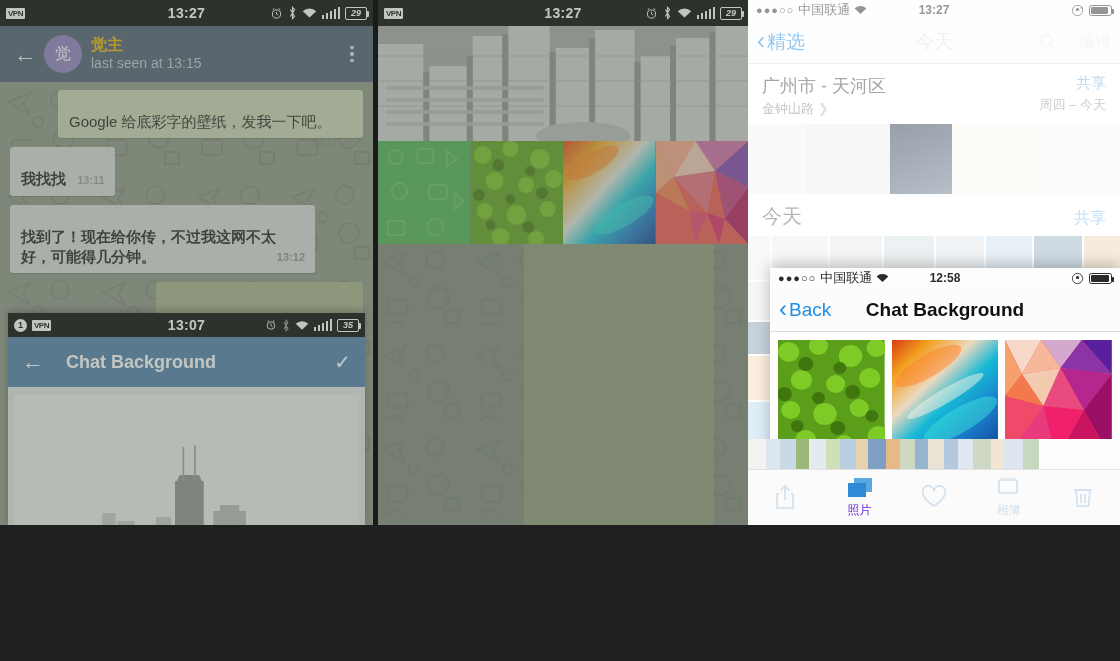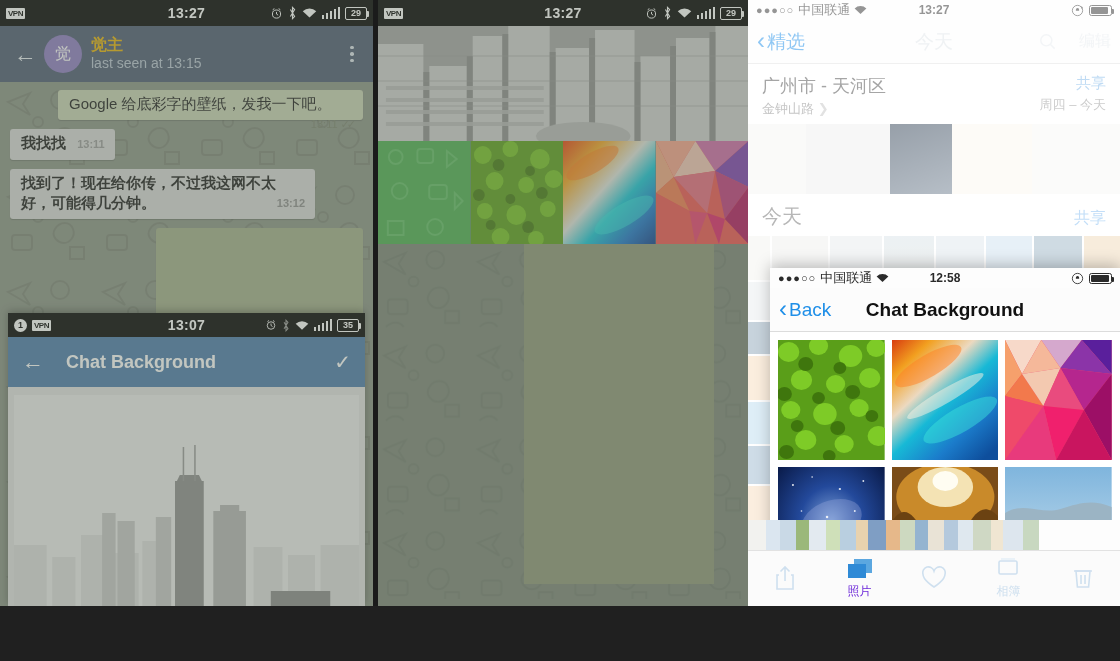--- a/index.html
+++ b/index.html
@@ -5,21 +5,21 @@
   * { box-sizing: border-box; margin:0; padding:0; }
   html,body{ background:#202020; }
   body{
     width:1120px; height:661px; overflow:hidden;
     font-family:"Liberation Sans","DejaVu Sans",sans-serif;
     -webkit-font-smoothing:antialiased;
   }
   .stage{ position:relative; width:1120px; height:661px; display:flex; }
 
   
-  .panel{ position:relative; overflow:hidden; height:606px; flex:0 0 auto; }
+  .panel{ position:relative; overflow:hidden; height:525px; flex:0 0 auto; }
   .panel-a{ width:373px; background:#7e8a7a; }
   .panel-b{ width:375px; background:#6f7a70; border-left:5px solid #1b1b1b; }
   .panel-c{ width:372px; background:#ffffff; }
 
   
   .astatus{
     position:relative; height:26px; background:#000; color:#fff;
     display:flex; align-items:center; padding:0 6px; font-size:13px; z-index:6;
   }
   .astatus .clock{ position:absolute; left:0; right:0; text-align:center;
@@ -31,21 +31,21 @@
     line-height:11px; padding:0 2px; border-radius:1px; letter-spacing:-.5px;
   }
   .dot-badge{
     display:inline-flex; align-items:center; justify-content:center;
     width:13px;height:13px;border-radius:50%;background:#fff;color:#000;
     font-size:9px;font-weight:bold;
   }
   .batt{
     display:inline-flex; align-items:center; justify-content:center;
     border:1.5px solid #fff; border-radius:2px; font-size:9px; font-weight:bold;
-    padding:0 2px; min-width:22px; height:13px; position:relative; color:#fff;
+    padding:0 2px; min-width:22px; height:13px; position:relative; color:#fff;font-style:italic;
   }
   .batt:after{ content:""; position:absolute; right:-3px; top:3px; width:2px; height:6px;
     background:#fff; border-radius:0 1px 1px 0; }
   .sigbars{ display:inline-flex; align-items:flex-end; gap:1.5px; height:12px; }
   .sigbars i{ display:block; width:2.5px; background:#fff; }
   .sigbars i:nth-child(1){height:4px}.sigbars i:nth-child(2){height:6px}
   .sigbars i:nth-child(3){height:8px}.sigbars i:nth-child(4){height:10px}
   .sigbars i:nth-child(5){height:12px}
 
   
@@ -66,21 +66,21 @@
   .kebab i{ width:3.5px;height:3.5px;border-radius:50%;background:#dde4ec;display:block; }
 
   
   .chat{
     position:relative; height:calc(661px - 26px - 56px); overflow:hidden;
     background:#8b9486;
   }
   .doodle{ position:absolute; inset:0; opacity:.20; }
   .bubbles{ position:relative; padding:8px 10px; }
   .bub{
-    position:relative; max-width:305px; border-radius:3px; padding:4px 10px 6px 11px;
+    position:relative; max-width:305px; border-radius:3px; padding:22px 10px 6px 11px;
     font-size:15px; line-height:1.35; color:#1c1c1c; margin-bottom:9px;
     box-shadow:0 1px 1px rgba(0,0,0,.18);
   }
   .bub.out{ background:#c9d2b4; margin-left:auto; }
   .bub.in{ background:#d8d8d8;font-weight:bold; }
   .bub .meta{ float:right; font-size:11px; color:#7c8470; margin:3px 0 -2px 8px;
     display:flex; align-items:center; gap:3px; }
   .bub.in .meta{ color:#8d8d8d; }
   .bub .ticks{ font-size:11px; letter-spacing:-3px; }
   .inline-meta{ font-size:11px; color:#9a9a9a; margin-left:7px; }

